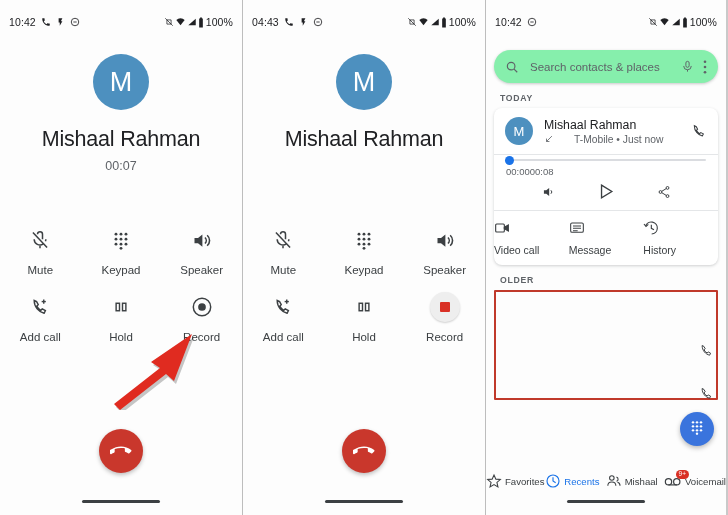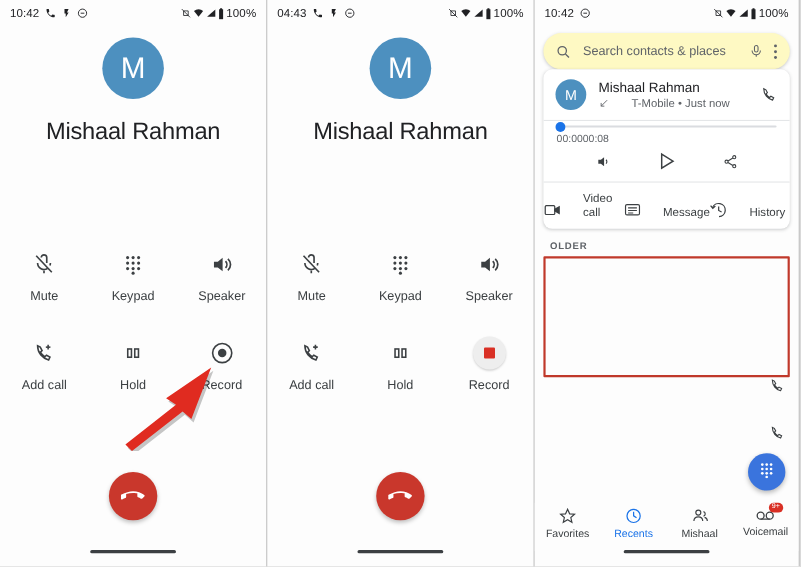--- a/index.html
+++ b/index.html
@@ -4,76 +4,76 @@
 <style>
   html,body{margin:0;padding:0;background:#ffffff;}
   body{width:728px;height:515px;overflow:hidden;font-family:"Liberation Sans",sans-serif;-webkit-font-smoothing:antialiased;}
   .screens{display:flex;width:728px;height:515px;background:#c9c9c9;}
   .panel{background:#fdfdfd;height:515px;position:relative;overflow:hidden;}
   .p1,.p2{width:242px;}
   .p3{width:240px;}
   .gap{width:1px;background:#bdbdbd;height:515px;}
 
   
-  .statusbar{height:24px;display:flex;align-items:center;padding:0 9px;font-size:10.5px;color:#1f1f1f;letter-spacing:.1px;}
+  .statusbar{height:24px;display:flex;align-items:center;padding:10px 9px;font-size:10.5px;color:#1f1f1f;letter-spacing:.1px;}
   .sb-left{display:flex;align-items:center;gap:5px;}
   .sb-right{margin-left:auto;display:flex;align-items:center;gap:1px;}
   .sb-time{font-size:10.5px;color:#202124;}
   .ico{display:inline-flex;align-items:center;justify-content:center;}
   .sb-pct{font-size:10.5px;color:#202124;margin-left:1px;}
 
   
   .avatar{width:56px;height:56px;border-radius:50%;background:#4d90bf;color:#ffffff;
           display:flex;align-items:center;justify-content:center;font-size:27px;font-weight:400;margin:10px auto 0;}
   .p2 .avatar{margin-top:10px;}
   .callname{text-align:center;font-size:21.5px;color:#202124;margin-top:17px;font-weight:400;letter-spacing:-.2px;}
   .calltimer{text-align:center;font-size:12.5px;color:#5f6368;margin-top:7px;}
 
-  .grid{position:absolute;left:0;right:0;top:225px;display:grid;grid-template-columns:1fr 1fr 1fr;row-gap:30px;text-align:right;}
+  .grid{position:absolute;left:0;right:0;top:225px;display:grid;grid-template-columns:1fr 1fr 1fr;row-gap:16px;text-align:right;}
   .cellbtn{display:flex;flex-direction:column;align-items:center;gap:9px;}
   .cellbtn .lbl{font-size:11.5px;color:#3c4043;}
   .iconbox{width:30px;height:30px;display:flex;align-items:center;justify-content:center;}
   .recbtn{width:30px;height:30px;border-radius:50%;display:flex;align-items:center;justify-content:center;}
   .recbtn.active{background:#eeeeee;box-shadow:0 1px 2px rgba(0,0,0,.18);}
 
   .endcall{position:absolute;left:50%;transform:translateX(-50%);bottom:42px;width:44px;height:44px;border-radius:50%;
            background:#c9372c;display:flex;align-items:center;justify-content:center;box-shadow:0 2px 4px rgba(0,0,0,.25);}
   .navpill{position:absolute;left:50%;transform:translateX(-50%);bottom:12px;width:78px;height:3px;border-radius:2px;background:#3c4043;}
 
   
   .arrow{position:absolute;pointer-events:none;}
 
   
-  .searchbar{margin:6px 8px 0;height:33px;background:#fef9c3;border-radius:17px;display:flex;align-items:center;
+  .searchbar{margin:6px 8px 0;height:33px;background:#86efac;border-radius:17px;display:flex;align-items:center;
              padding:0 11px;box-shadow:0 1px 3px rgba(60,64,67,.28);}
   .searchbar .ph{flex:1;font-size:11.5px;color:#5f6368;margin-left:11px;}
   .sec-label{font-size:8.7px;color:#5f6368;letter-spacing:.7px;margin:10px 0 5px 14px;font-weight:600;}
   .card{margin:0 8px;background:#ffffff;border-radius:8px;box-shadow:0 1px 3px rgba(60,64,67,.24);overflow:hidden;}
   .callrow{display:flex;align-items:center;padding:9px 11px 9px 11px;}
   .av-sm{width:28px;height:28px;border-radius:50%;background:#4d90bf;color:#fff;display:flex;align-items:center;
          justify-content:center;font-size:13px;}
   .callmeta{margin-left:11px;flex:1;}
   .callmeta .nm{font-size:12.3px;color:#202124;}
   .callmeta .sub{font-size:10.3px;color:#5f6368;margin-top:2px;display:flex;align-items:center;gap:20px;}
   .divider{height:1px;background:#e4e6e8;}
   .rec-head{display:flex;align-items:center;gap:7px;padding:9px 12px 3px;font-size:11.5px;color:#202124;font-weight:700;}
   .slider-wrap{padding:4px 12px 0;}
   .track{height:2px;background:#dadce0;border-radius:2px;position:relative;}
   .thumb{width:9px;height:9px;border-radius:50%;background:#1a73e8;position:absolute;left:-1px;top:-3.5px;}
   .times{display:flex;font-size:9.5px;color:#5f6368;padding:5px 12px 0;}
   .player{display:flex;justify-content:space-around;align-items:center;padding:5px 26px 9px;}
   .actionsrow{display:flex;}
-  .act{flex:1;display:flex;flex-direction:row;align-items:flex-end;gap:20px;padding:9px 0 9px;}
+  .act{flex:1;display:flex;flex-direction:column;align-items:flex-start;gap:8px;padding:9px 0 9px;}
   .act .lbl{font-size:10.5px;color:#3c4043;}
   .redact{margin:4px 8px 0;height:110px;border:2px solid #c0392b;border-radius:1px;box-sizing:border-box;}
   .older-calls{position:absolute;right:12px;}
   .fab{position:absolute;right:12px;bottom:69px;width:34px;height:34px;border-radius:50%;background:#3a74dd;
        display:flex;align-items:center;justify-content:center;box-shadow:0 2px 5px rgba(0,0,0,.28);}
   .bottomnav{position:absolute;left:0;right:0;bottom:14px;height:44px;display:flex;background:#fdfdfd;}
-  .navitem{flex:1;display:flex;flex-direction:column;align-items:center;gap:3px;padding-top:4px;}
+  .navitem{flex:1;display:flex;align-items:center;gap:3px;padding-top:4px;}
   .navitem .lbl{font-size:9.6px;color:#3c4043;}
   .navitem.active .lbl{color:#1a73e8;}
   .badge{position:absolute;top:-4px;right:-7px;background:#d93025;color:#fff;font-size:6.5px;border-radius:7px;
          padding:1px 3px;line-height:1;}
   .navwrap{position:relative;display:flex;align-items:center;justify-content:center;}
 </style>
 </head>
 <body>
 
 <div class="screens">
@@ -120,20 +120,21 @@
             <svg width="6" height="11" viewBox="0 0 12 24" fill="#202124">
               <path d="M4 1h4v2h2v20H2V3h2z"></path>
             </svg>
           </span>
         <span class="sb-pct">100%</span>
       </div>
     </div>
 
     <div class="avatar">M</div>
     <div class="callname">Mishaal Rahman</div>
+    <div class="calltimer">00:07</div>
 
     <div class="grid">
       <div class="cellbtn">
         <span class="iconbox">
             <svg width="20" height="20" viewBox="0 0 24 24" fill="none" stroke="#3c4043" stroke-width="1.8">
               <path d="M9 5a3 3 0 016 0v6"></path>
               <path d="M5 11a7 7 0 0011 5.7M19 11a7 7 0 01-.5 2.6"></path>
               <line x1="12" y1="19" x2="12" y2="22"></line>
               <line x1="3.5" y1="3" x2="20.5" y2="21"></line>
             </svg>
@@ -396,20 +397,21 @@
         </span>
       <span class="ico" style="margin-left:9px;">
           <svg width="4" height="14" viewBox="0 0 4 18" fill="#5f6368">
             <circle cx="2" cy="2.2" r="1.7"></circle>
             <circle cx="2" cy="9" r="1.7"></circle>
             <circle cx="2" cy="15.8" r="1.7"></circle>
           </svg>
         </span>
     </div>
 
+    <div class="sec-label">TODAY</div>
 
     <div class="card">
       <div class="callrow">
         <span class="av-sm">M</span>
         <span class="callmeta">
           <span class="nm" style="display:block;">Mishaal Rahman</span>
           <span class="sub">
             <span class="ico">
                 <svg width="10" height="10" viewBox="0 0 24 24" fill="none" stroke="#5f6368" stroke-width="2">
                   <line x1="19" y1="5" x2="6" y2="18"></line>

